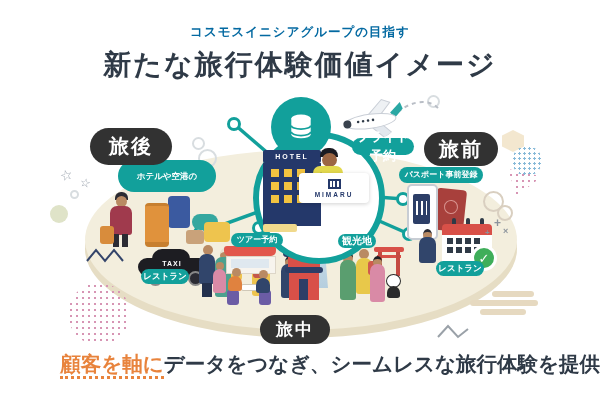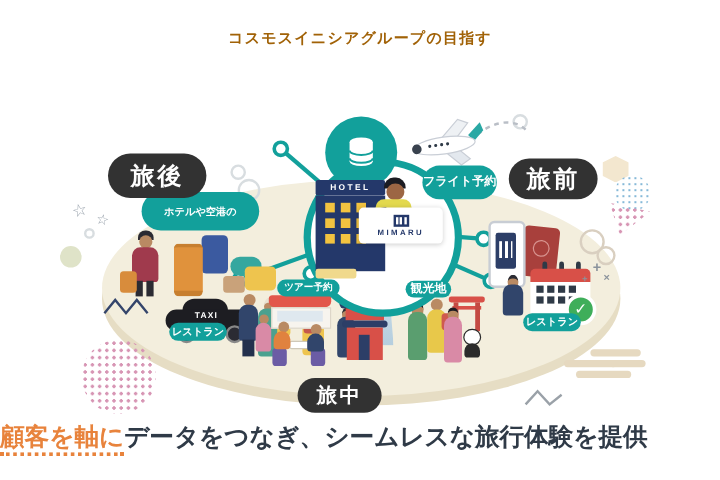--- a/index.html
+++ b/index.html
@@ -1,44 +1,45 @@
 <!DOCTYPE html>
 <html><head>
 <meta charset="utf-8">
 <style>
   html,body{margin:0;padding:0;background:#fff;font-family:"Liberation Sans","DejaVu Sans",sans-serif;}
   .stage{position:relative;width:600px;height:400px;background:#fff;overflow:hidden;}
   .abs{position:absolute;}
-  .eyebrow{width:600px;top:24px;text-align:center;font-size:12.5px;font-weight:800;letter-spacing:1px;color:#a16207;}
+  .eyebrow{width:600px;top:24px;text-align:center;font-size:12.5px;font-weight:800;letter-spacing:1px;color:#0369a1;}
   .title{width:600px;top:46px;text-align:center;font-size:28px;font-weight:800;letter-spacing:2px;color:#2f3a47;}
   .platform{border-radius:50%;}
   .badge{background:#323232;color:#fff;font-weight:800;letter-spacing:2px;border-radius:20px;display:flex;align-items:center;justify-content:center;}
   .pill{background:#12a09b;color:#fff;font-weight:700;border-radius:14px;display:flex;flex-direction:column;align-items:center;justify-content:center;text-align:center;line-height:1.45;z-index:30;}
   .ring{border:6px solid #12a09b;background:#fff;border-radius:50%;z-index:20;}
   .dbcircle{background:#12a09b;border-radius:50%;z-index:22;display:flex;align-items:center;justify-content:center;}
   .outline-circle{border:2px solid #d8dde0;border-radius:50%;background:transparent;}
   .dots-pink{background-image:radial-gradient(#d795b4 1.2px,transparent 1.3px);background-size:6px 6px;}
   .dots-blue{background-image:radial-gradient(#86b9d8 1.2px,transparent 1.3px);background-size:5px 5px;}
   .star{color:#9aa3ad;font-size:14px;}
   .sparkle{color:#8b939c;font-weight:700;}
   .figure-head{position:absolute;border-radius:50%;}
   .figure-body{position:absolute;border-radius:7px 7px 3px 3px;}
   .kasumi{background:#e6d9c0;border-radius:3px;}
   .win{width:8px;height:8px;background:#f2c340;}
   .cal-cell{width:6px;height:6px;background:#2f3a47;}
   .z40{z-index:40;}
-  .footer{width:600px;top:350px;text-align:left;font-size:20.5px;font-weight:800;color:#2f3a47;}
+  .footer{width:600px;top:350px;text-align:right;font-size:20.5px;font-weight:800;color:#2f3a47;}
   .footer .hl{color:#e8833c;border-bottom:3px dotted #e8833c;padding-bottom:1px;}
 </style>
 </head>
 <body>
 
 <div class="stage">
 
   <div class="abs eyebrow">コスモスイニシアグループの目指す</div>
+  <div class="abs title">新たな旅行体験価値イメージ</div>
 
   <div class="abs platform" style="left:85px;top:160px;width:432px;height:178px;background:#e6ddc4;"></div>
   <div class="abs platform" style="left:85px;top:150px;width:432px;height:180px;background:#f3eedd;"></div>
 
   <span class="abs star" style="left:60px;top:167px;transform:rotate(-15deg);">☆</span>
   <span class="abs star" style="left:80px;top:176px;font-size:12px;transform:rotate(12deg);">☆</span>
   <div class="abs outline-circle" style="left:70px;top:190px;width:5px;height:5px;"></div>
   <div class="abs" style="left:50px;top:205px;width:18px;height:18px;border-radius:50%;background:#dfe3c8;"></div>
   <div class="abs outline-circle" style="left:192px;top:137px;width:9px;height:9px;"></div>
   <div class="abs outline-circle" style="left:198px;top:149px;width:15px;height:15px;"></div>
@@ -228,26 +229,27 @@
     <div style="width:13px;height:10px;background:#24386a;position:relative;">
       <span style="position:absolute;left:2px;top:2px;width:2px;height:6px;background:#fff;"></span>
       <span style="position:absolute;left:5.5px;top:2px;width:2px;height:6px;background:#fff;"></span>
       <span style="position:absolute;left:9px;top:2px;width:2px;height:6px;background:#fff;"></span>
     </div>
     <div style="font-size:6.5px;font-weight:700;letter-spacing:2px;color:#24386a;">MIMARU</div>
   </div>
 
   <div class="abs badge z40" style="left:424px;top:132px;width:74px;height:34px;font-size:20px;">旅前</div>
   <div class="abs badge z40" style="left:90px;top:128px;width:82px;height:37px;font-size:20px;">旅後</div>
-  <div class="abs badge z40" style="left:248px;top:315px;width:70px;height:29px;font-size:17px;">旅中</div>
+  <div class="abs badge z40" style="left:260px;top:315px;width:70px;height:29px;font-size:17px;">旅中</div>
 
   <div class="abs pill" style="left:118px;top:160px;width:98px;height:32px;font-size:8.5px;border-radius:16px;">
     <span>ホテルや空港の</span>
   </div>
-  <div class="abs pill" style="left:352px;top:138px;width:62px;height:28px;font-size:10px;">フライト予約</div>
+  <div class="abs pill" style="left:352px;top:138px;width:62px;height:17px;font-size:13px;">フライト予約</div>
+  <div class="abs pill" style="left:399px;top:167px;width:84px;height:16px;font-size:8px;">パスポート事前登録</div>
   <div class="abs pill" style="left:436px;top:261px;width:48px;height:15px;font-size:8.5px;">レストラン</div>
   <div class="abs pill" style="left:231px;top:233px;width:52px;height:14px;font-size:8px;">ツアー予約</div>
   <div class="abs pill" style="left:338px;top:234px;width:38px;height:14px;font-size:10px;">観光地</div>
   <div class="abs pill" style="left:141px;top:269px;width:48px;height:15px;font-size:8.5px;">レストラン</div>
 
   <div class="abs footer">
     <span class="hl">顧客を軸に</span><span>データをつなぎ、シームレスな旅行体験を提供</span>
   </div>
 
 </div>

